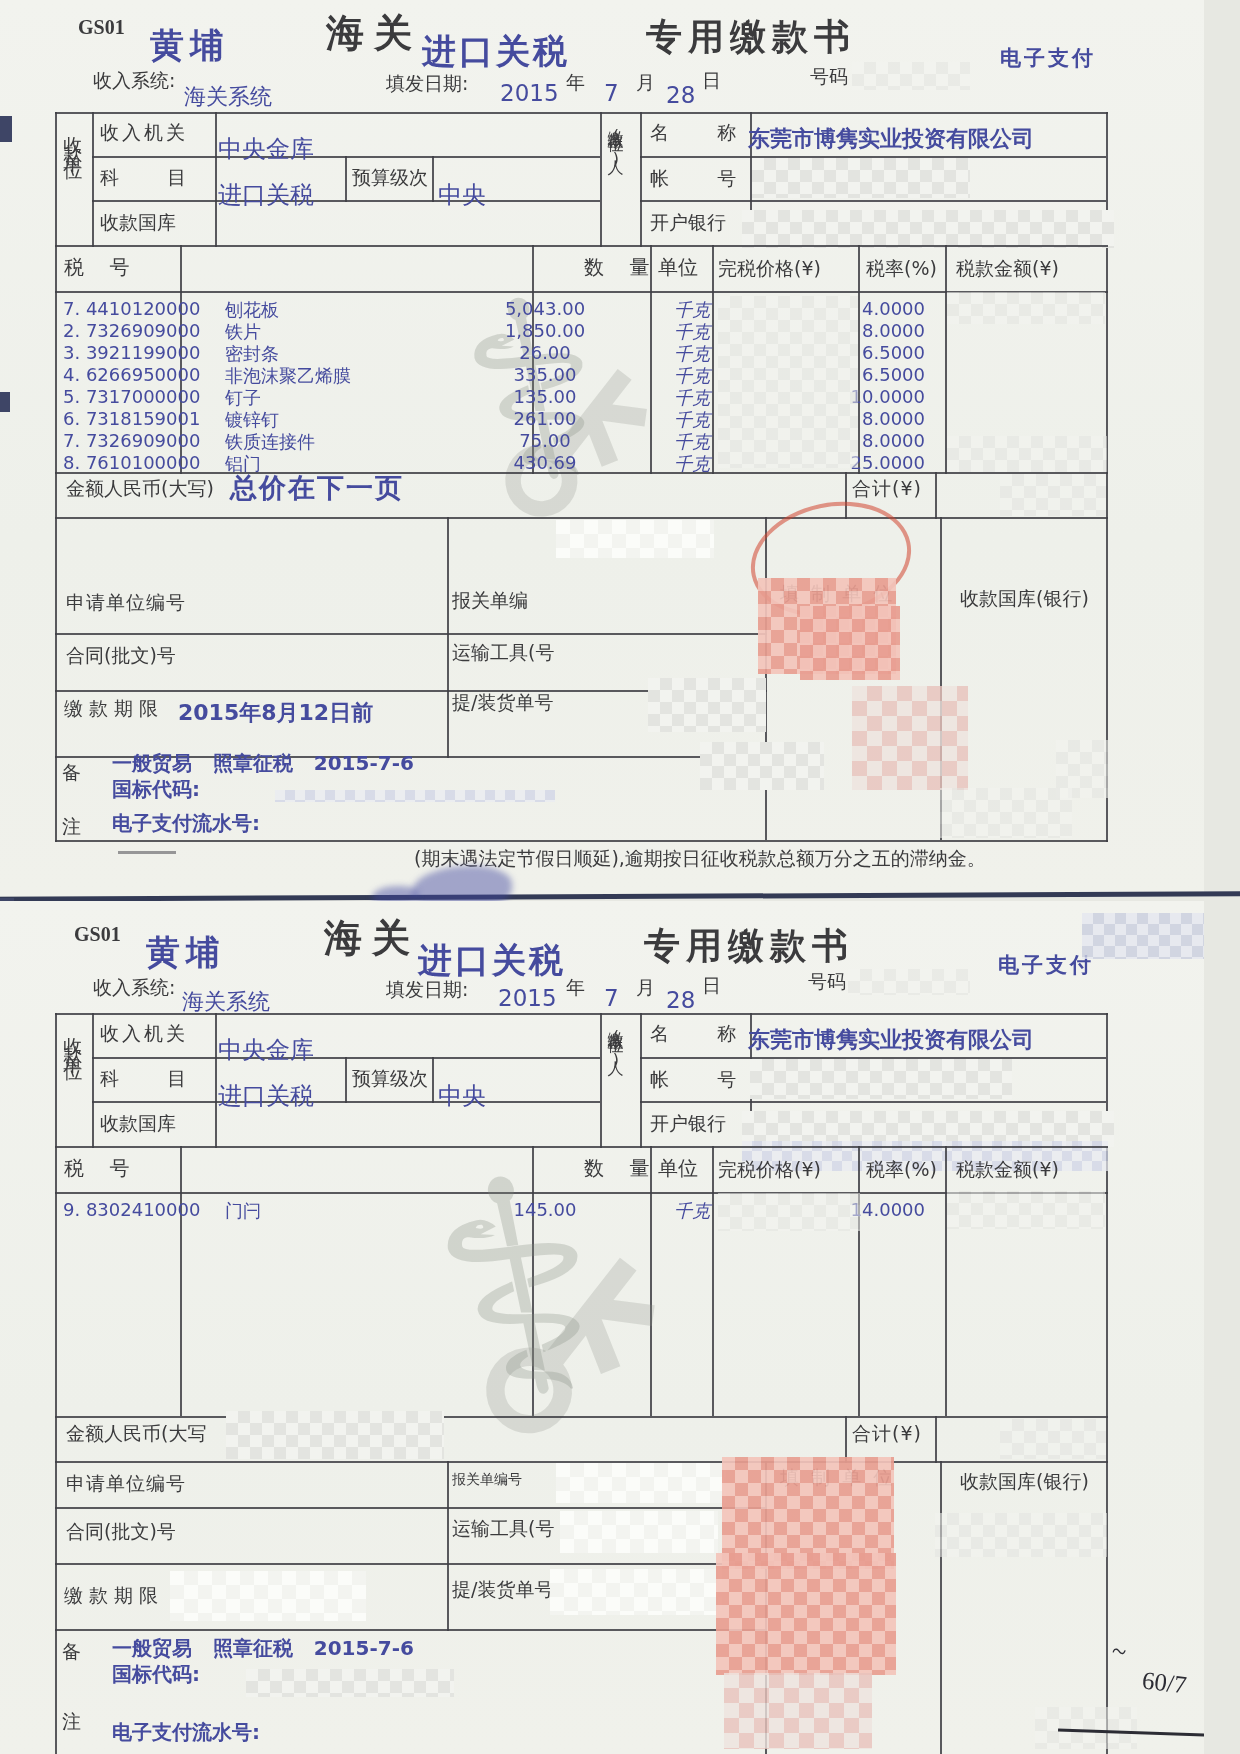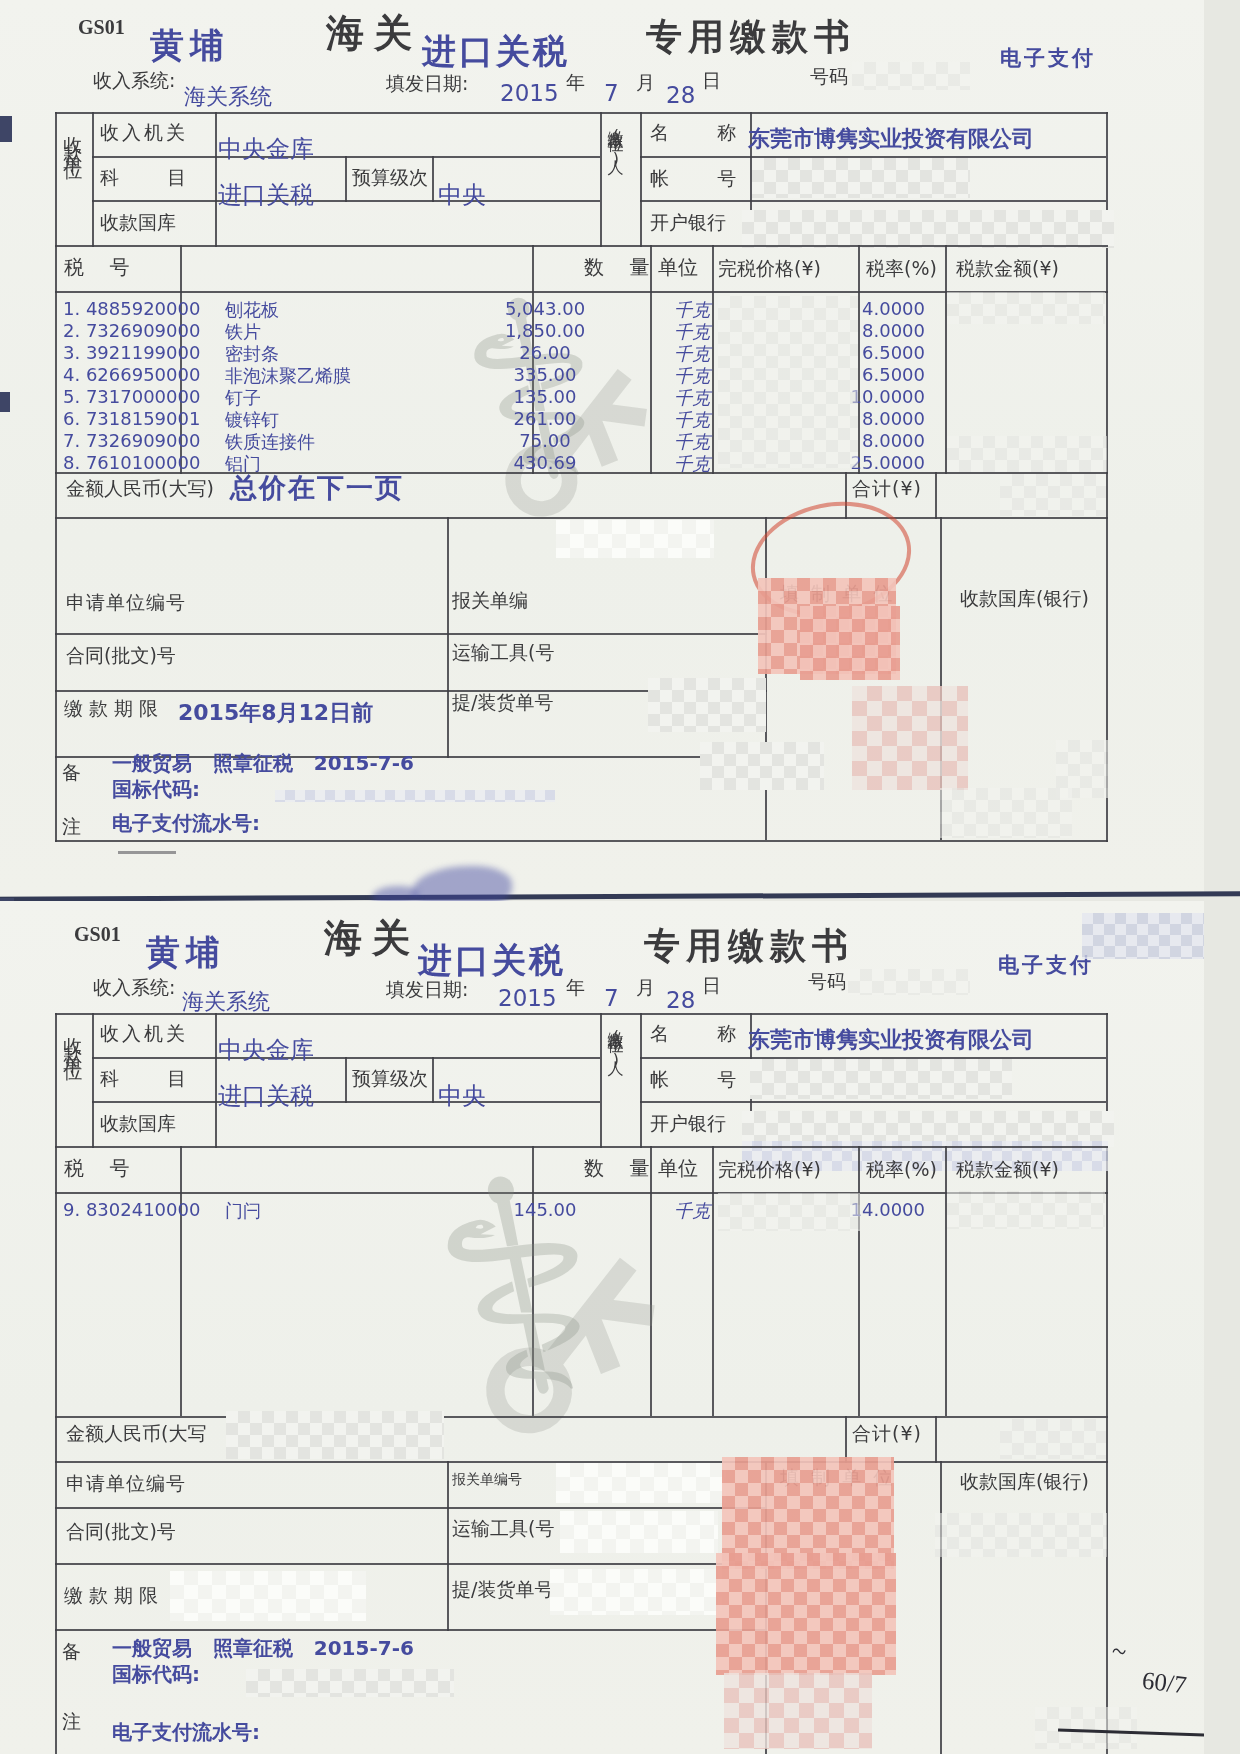--- a/index.html
+++ b/index.html
@@ -113,21 +113,21 @@
   <i class="line" style="left:650px;top:245px;width:2px;height:229px"></i>
   <i class="line" style="left:712px;top:245px;width:2px;height:229px"></i>
   <i class="line" style="left:858px;top:245px;width:2px;height:229px"></i>
   <i class="line" style="left:945px;top:245px;width:2px;height:229px"></i>
 
   <span class="wm" style="left:468px;top:268px;font-size:250px">⚕</span>
   <span class="wm k" style="left:500px;top:330px;font-size:210px">⚷</span>
 
   <div class="items-box" style="top:298px">
       <div class="item-row">
-    <span class="c-code">1. 4885920000</span>
+    <span class="c-code">7. 4410120000</span>
     <span class="c-name">刨花板</span>
     <span class="c-qty">5,043.00</span>
     <span class="c-unit">千克</span>
     <span class="c-rate">4.0000</span>
   </div>
       <div class="item-row">
     <span class="c-code">2. 7326909000</span>
     <span class="c-name">铁片</span>
     <span class="c-qty">1,850.00</span>
     <span class="c-unit">千克</span>
@@ -219,20 +219,21 @@
   <div class="mosaic light" style="left:940px;top:788px;width:132px;height:50px"></div>
 
   <span class="t print" style="left:62px;top:762px;font-size:19px">备</span>
   <span class="t print" style="left:62px;top:816px;font-size:19px">注</span>
   <span class="t ink b" style="left:112px;top:752px;font-size:20px">一般贸易   照章征税   2015-7-6</span>
   <span class="t ink b" style="left:112px;top:778px;font-size:20px">国标代码:</span>
   <div class="mosaic bluefaint" style="left:275px;top:790px;width:280px;height:12px"></div>
   <span class="t ink b" style="left:112px;top:812px;font-size:20px">电子支付流水号:</span>
 
   <i class="line" style="left:118px;top:851px;width:58px;height:3px;background:rgba(90,90,95,.6)"></i>
+  <span class="t print" style="left:414px;top:848px;font-size:19px">(期末遇法定节假日顺延),逾期按日征收税款总额万分之五的滞纳金。</span>
 </div>
 
 <div class="sep"></div>
 <div class="ink-blob" style="left:412px;top:866px;width:100px;height:46px"></div>
 <div class="ink-blob" style="left:372px;top:886px;width:46px;height:20px"></div>
 <div class="edge-mark" style="left:0;top:116px;width:12px;height:26px"></div>
 <div class="edge-mark" style="left:0;top:392px;width:10px;height:20px"></div>
 <div class="edge-mark" style="left:0;top:898px;width:14px;height:8px"></div>
 
 <div class="form f2">

